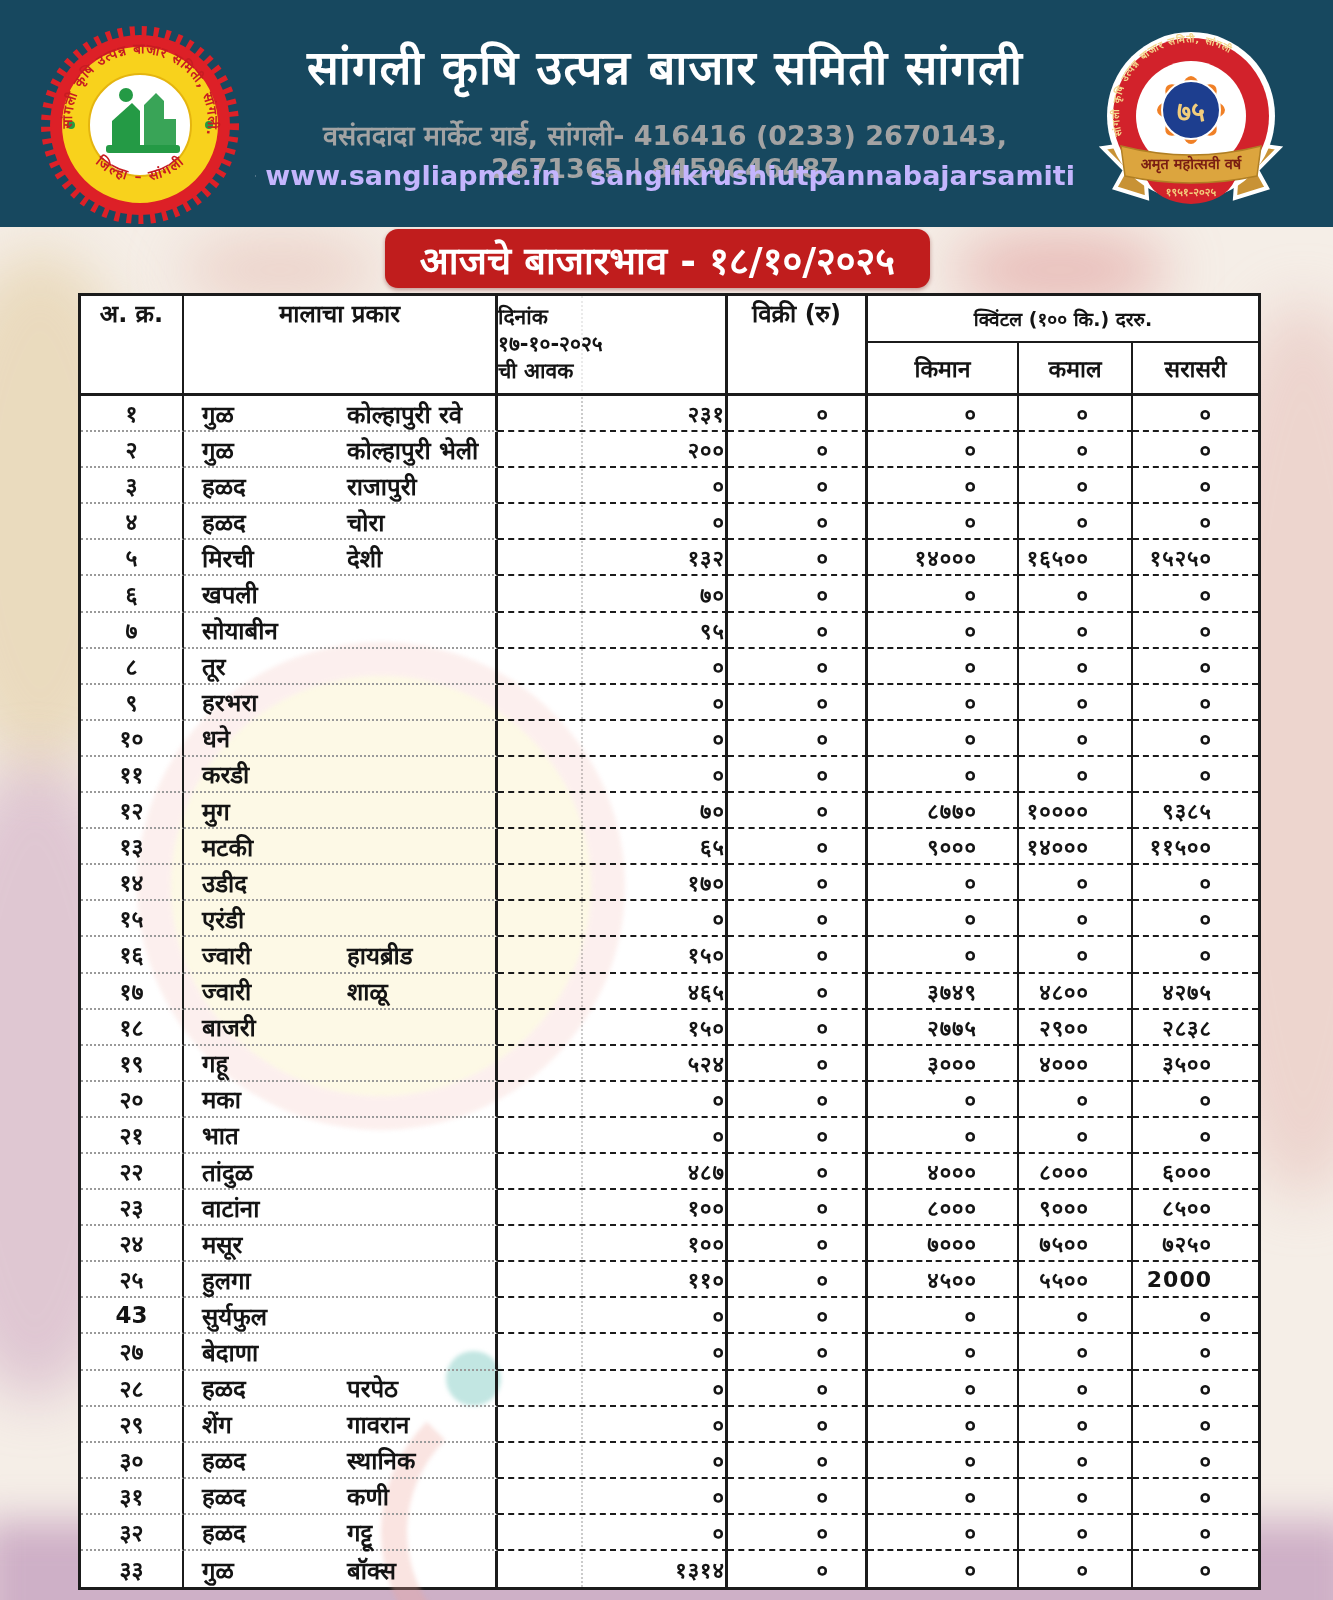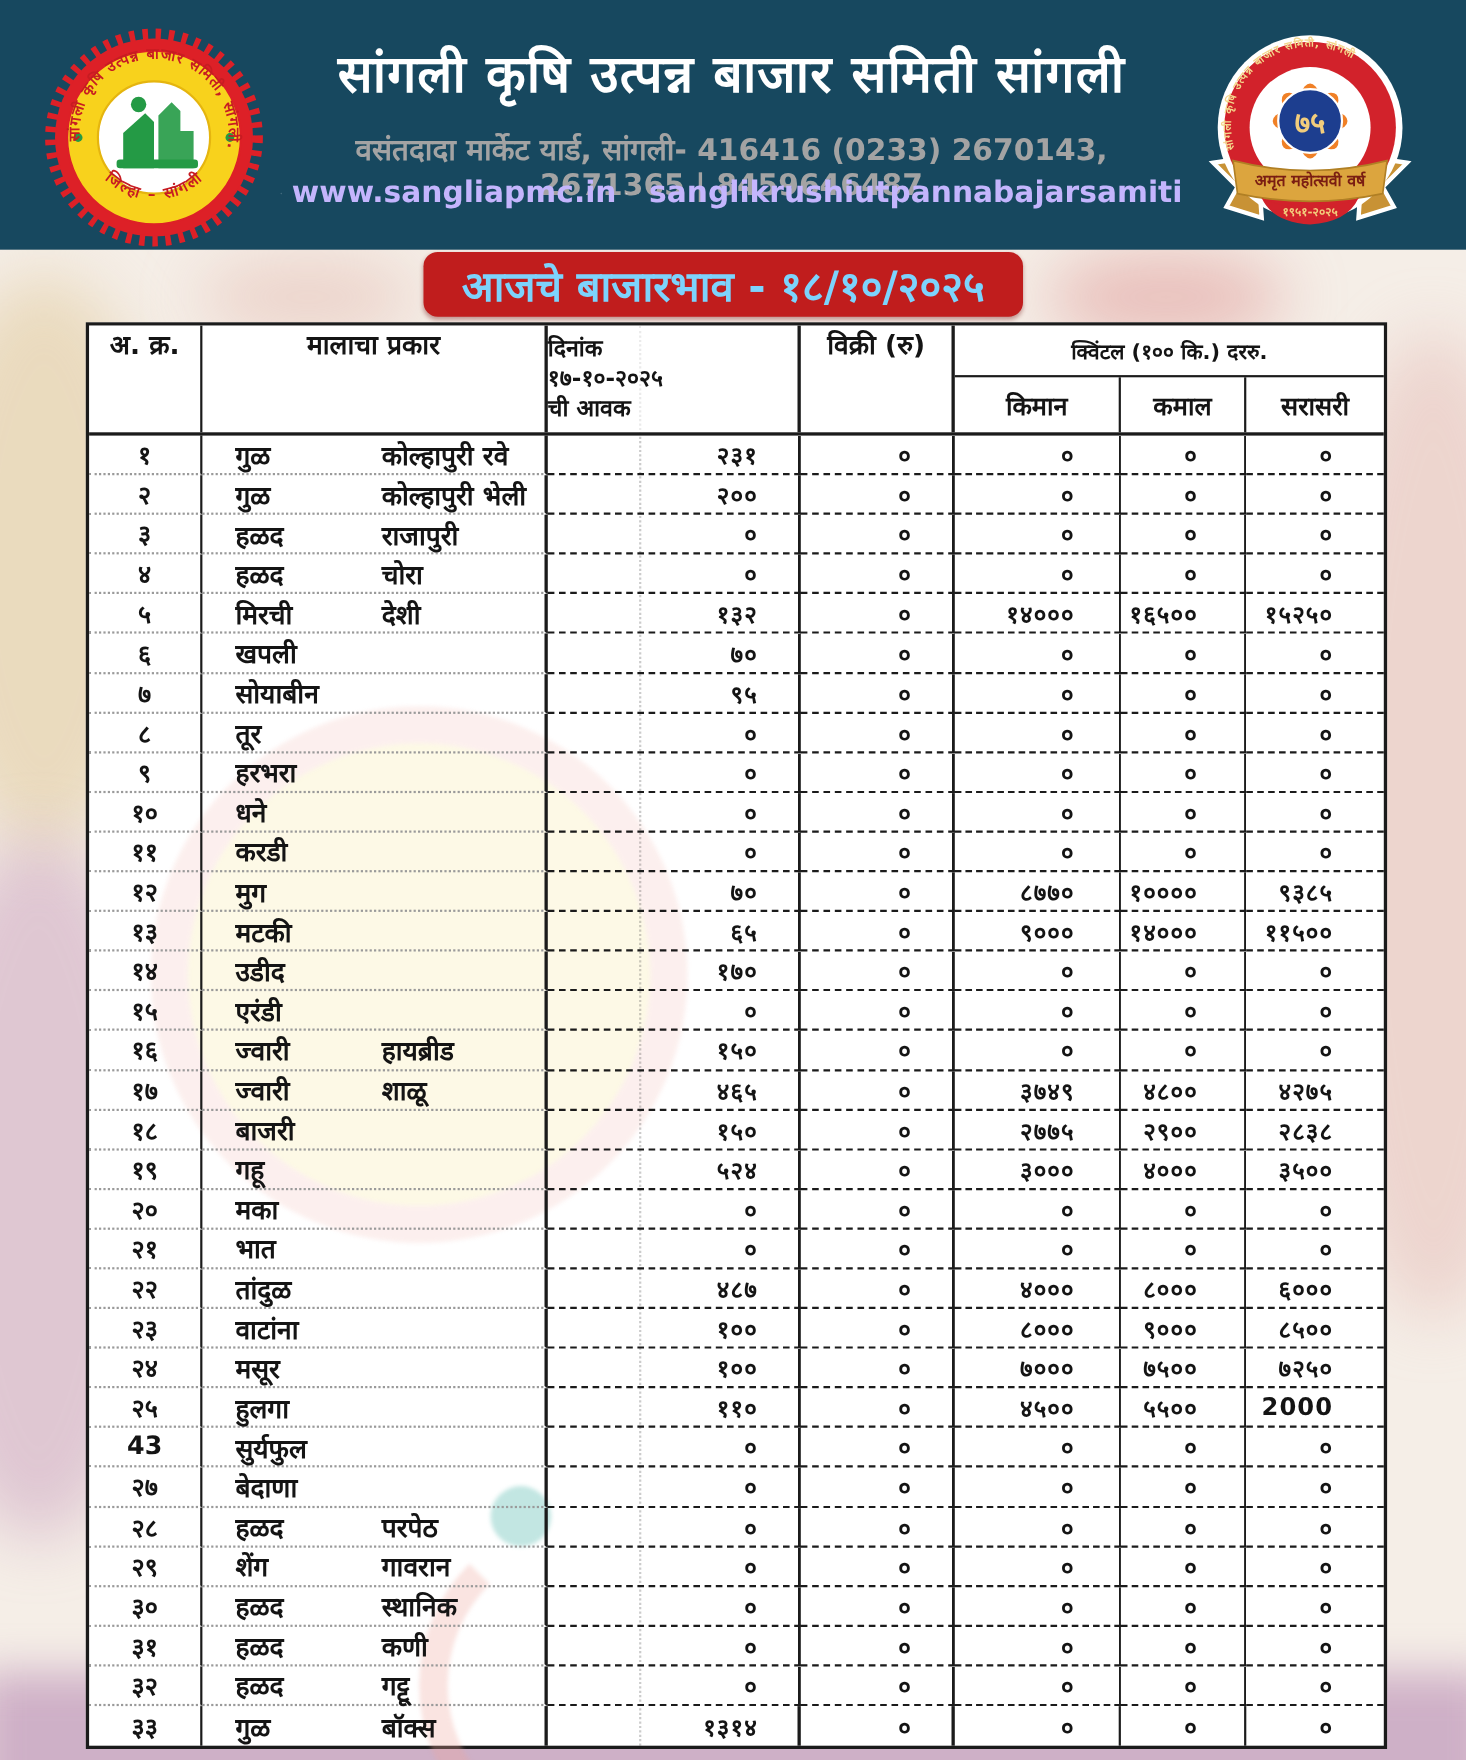--- a/index.html
+++ b/index.html
@@ -23,21 +23,21 @@
     font-size:47px;font-weight:800;color:#ffffff;letter-spacing:1px;}
   .address{position:absolute;left:255px;top:116px;width:820px;text-align:center;
     font-size:27px;font-weight:700;color:#a3a3a3;}
   .webrow{position:absolute;left:255px;top:160px;width:820px;display:flex;align-items:center;
     justify-content:center;gap:9px;font-size:27px;font-weight:700;color:#c4b5fd;}
   .webrow svg{display:block;}
 
   
   .banner{position:absolute;left:385px;top:229px;width:545px;height:59px;background:#c01d1d;
     border-radius:13px;display:flex;align-items:center;justify-content:center;
-    color:#7dd3fc;font-size:38px;font-weight:800;box-shadow:0 2px 4px rgba(120,20,20,0.4);}
+    color:#ffffff;font-size:38px;font-weight:800;box-shadow:0 2px 4px rgba(120,20,20,0.4);}
 
   
   .market-table{position:absolute;left:78px;top:293px;width:1177px;background:#ffffff;
     border:3px solid #1b1b1b;box-sizing:content-box;color:#141414;}
   .thead{position:relative;z-index:2;display:grid;grid-template-columns:103px 314px 230px 140px 390px;
     height:97px;border-bottom:3px solid #1b1b1b;font-weight:700;background:rgba(255,255,255,0.6);}
   .th{display:flex;align-items:flex-start;justify-content:center;font-size:24px;}
   .th-sr{border-right:2px solid #1b1b1b;}
   .th-goods{border-right:3px solid #1b1b1b;}
   .th-arrival{flex-direction:column;border-right:3px solid #1b1b1b;font-size:21px;line-height:1.3;}
@@ -46,25 +46,25 @@
   .rates-top{height:45px;display:flex;align-items:center;justify-content:center;border-bottom:2px solid #1b1b1b;font-size:19px;}
   .rates-bottom{flex:1;display:grid;grid-template-columns:151px 114px 125px;}
   .rates-bottom>div{display:flex;align-items:center;justify-content:center;font-size:23px;}
   .rates-bottom>div:nth-child(1),.rates-bottom>div:nth-child(2){border-right:2px solid #1b1b1b;}
 
   .tbody{position:relative;z-index:2;}
   .tr{display:grid;grid-template-columns:103px 314px 230px 140px 151px 114px 125px;height:36.1px;}
   .td{display:flex;align-items:center;box-sizing:border-box;}
   .c-sr{justify-content:center;border-right:2px solid #1b1b1b;border-bottom:2px dotted #9a9a9a;
     font-size:23px;font-weight:700;}
-  .c-goods{position:relative;padding-left:30px;border-right:3px solid #1b1b1b;
+  .c-goods{position:relative;padding-left:18px;border-right:3px solid #1b1b1b;
     border-bottom:2px dotted #9a9a9a;font-size:24px;font-weight:700;}
   .variety{position:absolute;left:163px;}
   .c-num{justify-content:flex-end;font-weight:700;font-size:22px;border-bottom:2px dashed #1b1b1b;letter-spacing:1px;}
-  .c-arrival{padding-right:36px;border-right:3px solid #1b1b1b;}
+  .c-arrival{border-right:3px solid #1b1b1b;}
   .c-sale{padding-right:36px;border-right:3px solid #1b1b1b;}
   .c-min{padding-right:40px;border-right:2px solid #1b1b1b;}
   .c-max{padding-right:42px;border-right:2px solid #1b1b1b;}
   .c-avg{padding-right:46px;}
   .tr:last-child .td{border-bottom:none;}
 
   
   .wm-circle{position:absolute;left:90px;top:380px;width:420px;height:420px;border-radius:50%;
     background:rgba(250,242,200,0.85);box-shadow:0 0 0 34px rgba(242,175,165,0.35);
     opacity:0.55;z-index:1;filter:blur(2px);}

